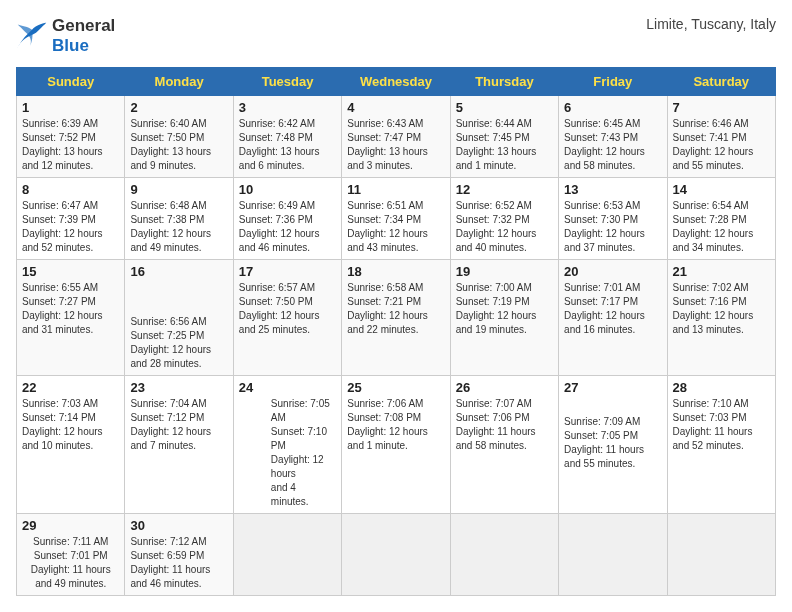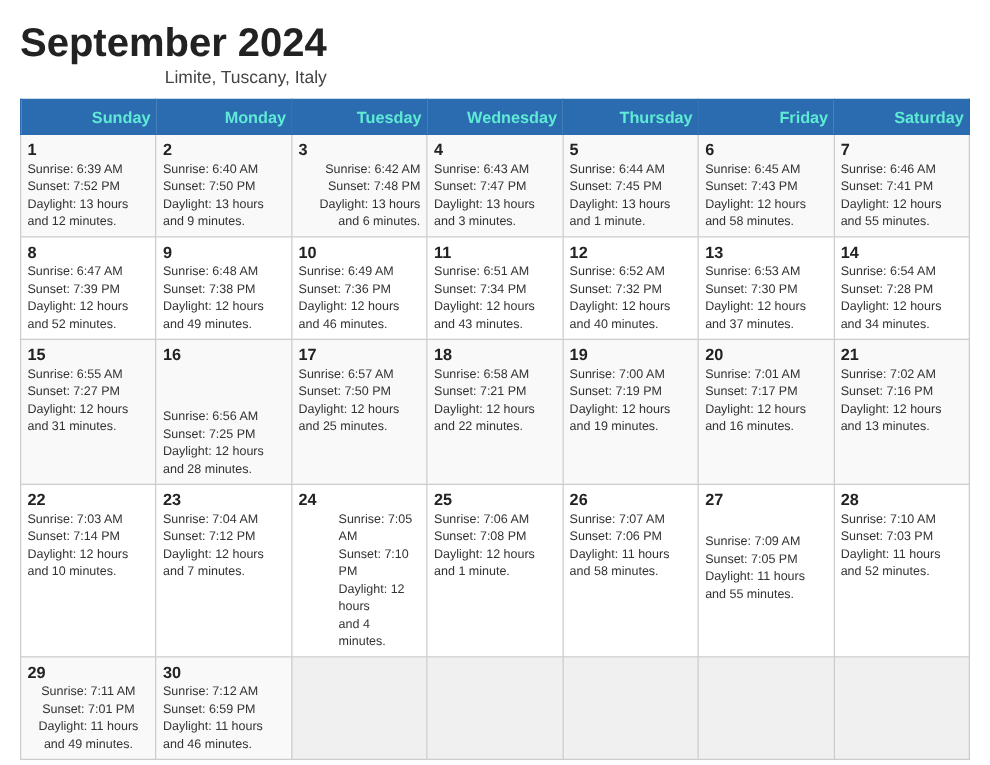--- a/index.html
+++ b/index.html
@@ -37,23 +37,23 @@
       font-size: 14px;
       color: #444;
     }
     table {
       width: 100%;
       border-collapse: collapse;
       font-size: 10.5px;
     }
     thead tr th {
       background-color: #2b6cb0;
-      color: #5eead4;
+      color: #fde047;
       padding: 6px 4px;
-      text-align: right;
+      text-align: center;
       font-size: 13px;
       font-weight: bold;
       border: 1px solid #2b6cb0;
     }
     tbody tr td {
       border: 1px solid #ccc;
       vertical-align: top;
       padding: 4px 5px;
       width: 14.28%;
       min-height: 80px;
@@ -77,22 +77,31 @@
       line-height: 1.4;
     }
     .empty-cell {
       background-color: #f0f0f0 !important;
     }
   </style>
 </head>
 <body>
 
 <div class="header">
+  <div class="logo">
+    <svg class="logo-bird" viewBox="0 0 36 30">
+      <path d="M18 8 C22 2, 34 0, 34 0 C34 0, 28 6, 24 10 C20 14, 16 14, 10 18 C4 22, 2 28, 2 28 C2 28, 6 20, 12 14 Z" fill="#1a6dc0"></path>
+      <path d="M18 8 C14 4, 6 4, 2 2 C2 2, 8 8, 12 12 C16 16, 18 20, 16 26 C16 26, 20 18, 18 8 Z" fill="#1a6dc0" opacity="0.7"></path>
+    </svg>
+    <div style="line-height:1.2">
+      <div style="font-size:17px;font-weight:bold;color:#333;">General</div>
+      <div style="font-size:17px;font-weight:bold;color:#1a6dc0;">Blue</div>
+    </div>
+  </div>
   <div class="title-block">
-    <div class="month-title">September 2024</div>
     <div class="subtitle">Limite, Tuscany, Italy</div>
   </div>
 </div>
 
 <table>
   <thead>
     <tr id="header-row">
         <th>Sunday</th>
         <th>Monday</th>
         <th>Tuesday</th>
@@ -113,21 +122,21 @@
         </td>
         <td>
           <span class="day-num">2</span>
           <div class="day-info" style="white-space: pre-line;">Sunrise: 6:40 AM
 Sunset: 7:50 PM
 Daylight: 13 hours
 and 9 minutes.</div>
         </td>
         <td>
           <span class="day-num">3</span>
-          <div class="day-info" style="white-space: pre-line; text-align: right;">Sunrise: 6:42 AM
+          <div class="day-info" style="white-space: pre-line;">Sunrise: 6:42 AM
 Sunset: 7:48 PM
 Daylight: 13 hours
 and 6 minutes.</div>
         </td>
         <td>
           <span class="day-num">4</span>
           <div class="day-info" style="white-space: pre-line;">Sunrise: 6:43 AM
 Sunset: 7:47 PM
 Daylight: 13 hours
 and 3 minutes.</div>

